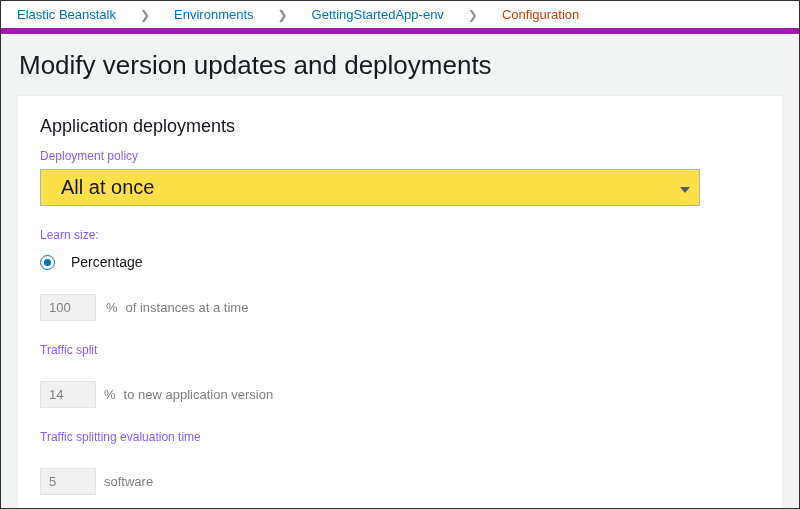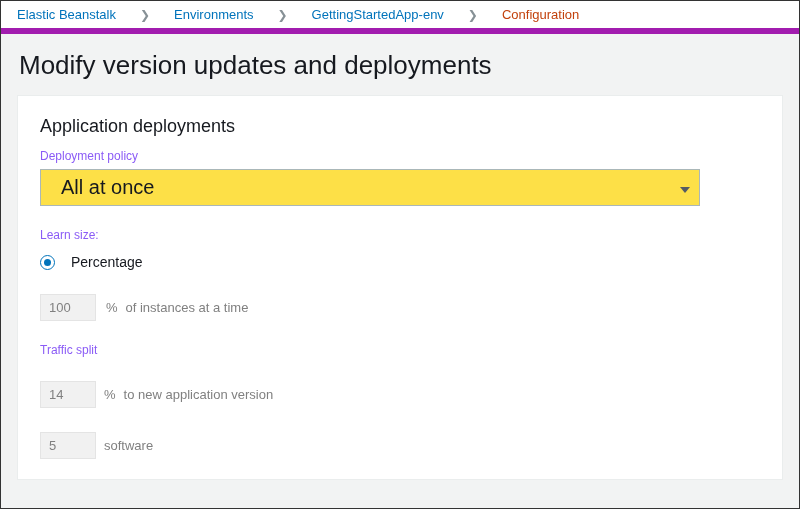--- a/index.html
+++ b/index.html
@@ -207,18 +207,19 @@
   <div class="field-group">
     <label class="field-label">Traffic split</label>
     <div class="num-input-row">
       <div class="num-input">14</div>
       <span class="suffix">%</span>
       <span class="hint">to new application version</span>
     </div>
   </div>
 
   <div class="field-group" style="margin-bottom:0">
+    <label class="field-label">Traffic splitting evaluation time</label>
     <div class="num-input-row">
       <div class="num-input">5</div>
       <span class="hint">software</span>
     </div>
   </div>
 </div>
 
 </body></html>

